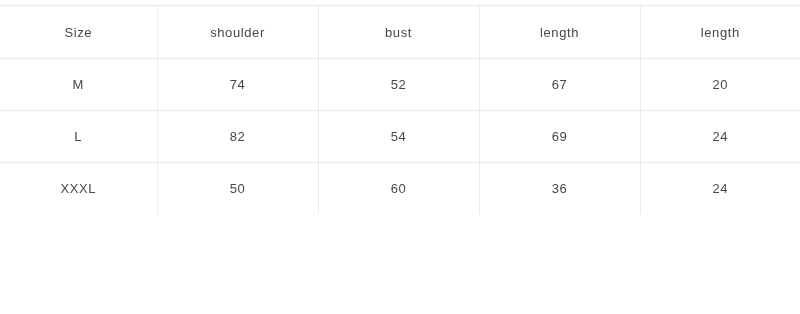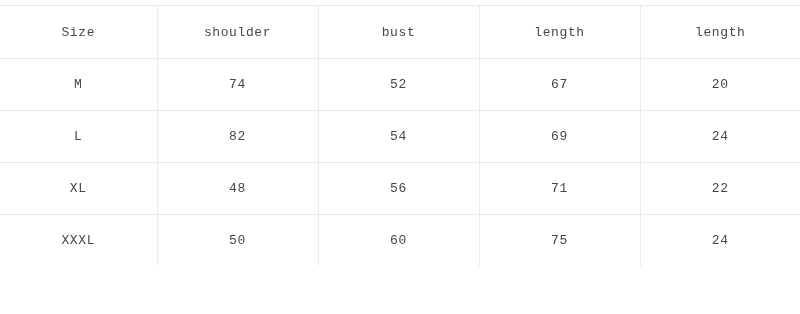--- a/index.html
+++ b/index.html
@@ -40,21 +40,21 @@
 
   table.size-table th,
   table.size-table td {
     border-top: 1px solid #e7eaf1;
     border-right: 1px solid #e9ebf3;
     text-align: center;
     vertical-align: middle;
     font-weight: normal;
     color: #44474d;
     font-size: 13px;
-    font-family: Liberation Mono, monospace;
+    font-family: Liberation Sans, sans-serif;
     letter-spacing: 0.6px;
     padding: 0;
     background: #ffffff;
   }
 
   table.size-table th:last-child,
   table.size-table td:last-child {
     border-right: 0;
   }
 
@@ -140,47 +140,30 @@
             </td>
           <td>
               <span class="cell-text">69</span>
             </td>
           <td>
               <span class="cell-text">24</span>
             </td>
         </tr>
         <tr>
           <td>
-              <span class="cell-text">XL</span>
-            </td>
-          <td>
-              <span class="cell-text">48</span>
-            </td>
-          <td>
-              <span class="cell-text">56</span>
-            </td>
-          <td>
-              <span class="cell-text">71</span>
-            </td>
-          <td>
-              <span class="cell-text">22</span>
-            </td>
-        </tr>
-        <tr>
-          <td>
               <span class="cell-text">XXXL</span>
             </td>
           <td>
               <span class="cell-text">50</span>
             </td>
           <td>
               <span class="cell-text">60</span>
             </td>
           <td>
-              <span class="cell-text">75</span>
+              <span class="cell-text">36</span>
             </td>
           <td>
               <span class="cell-text">24</span>
             </td>
         </tr>
       </tbody>
     </table>
   </div>
 </div>
 

